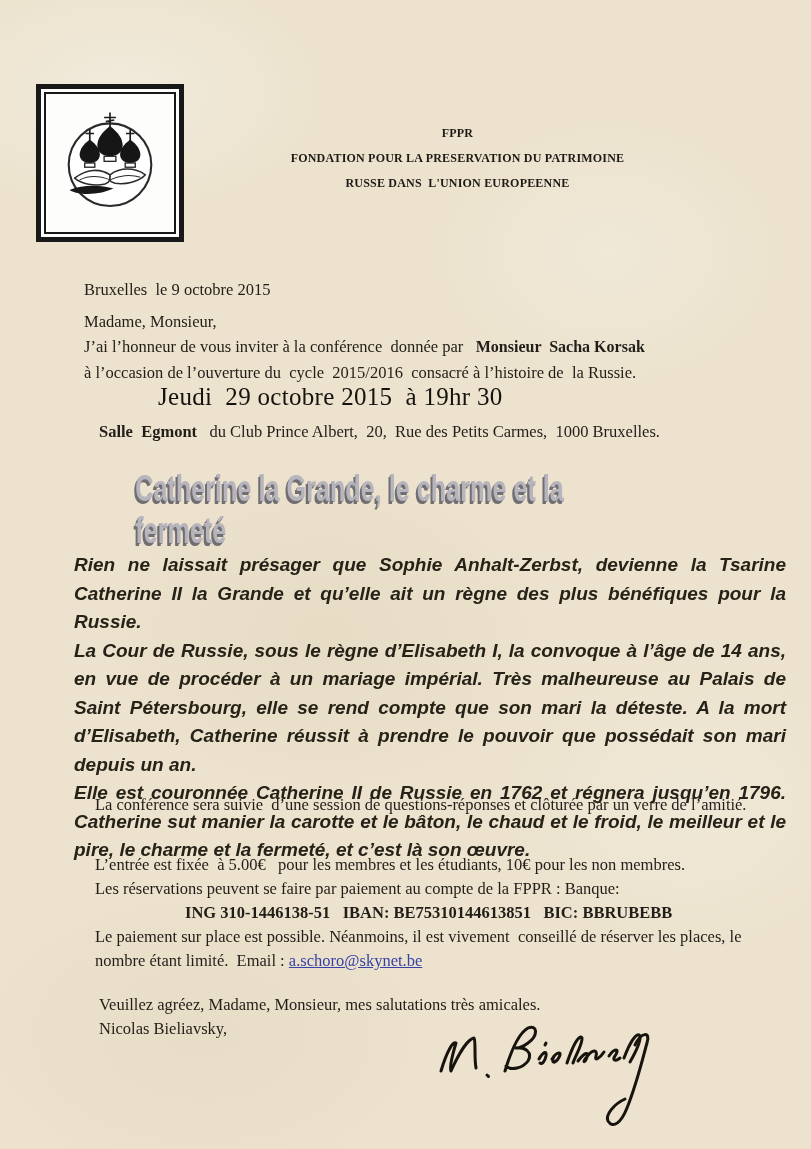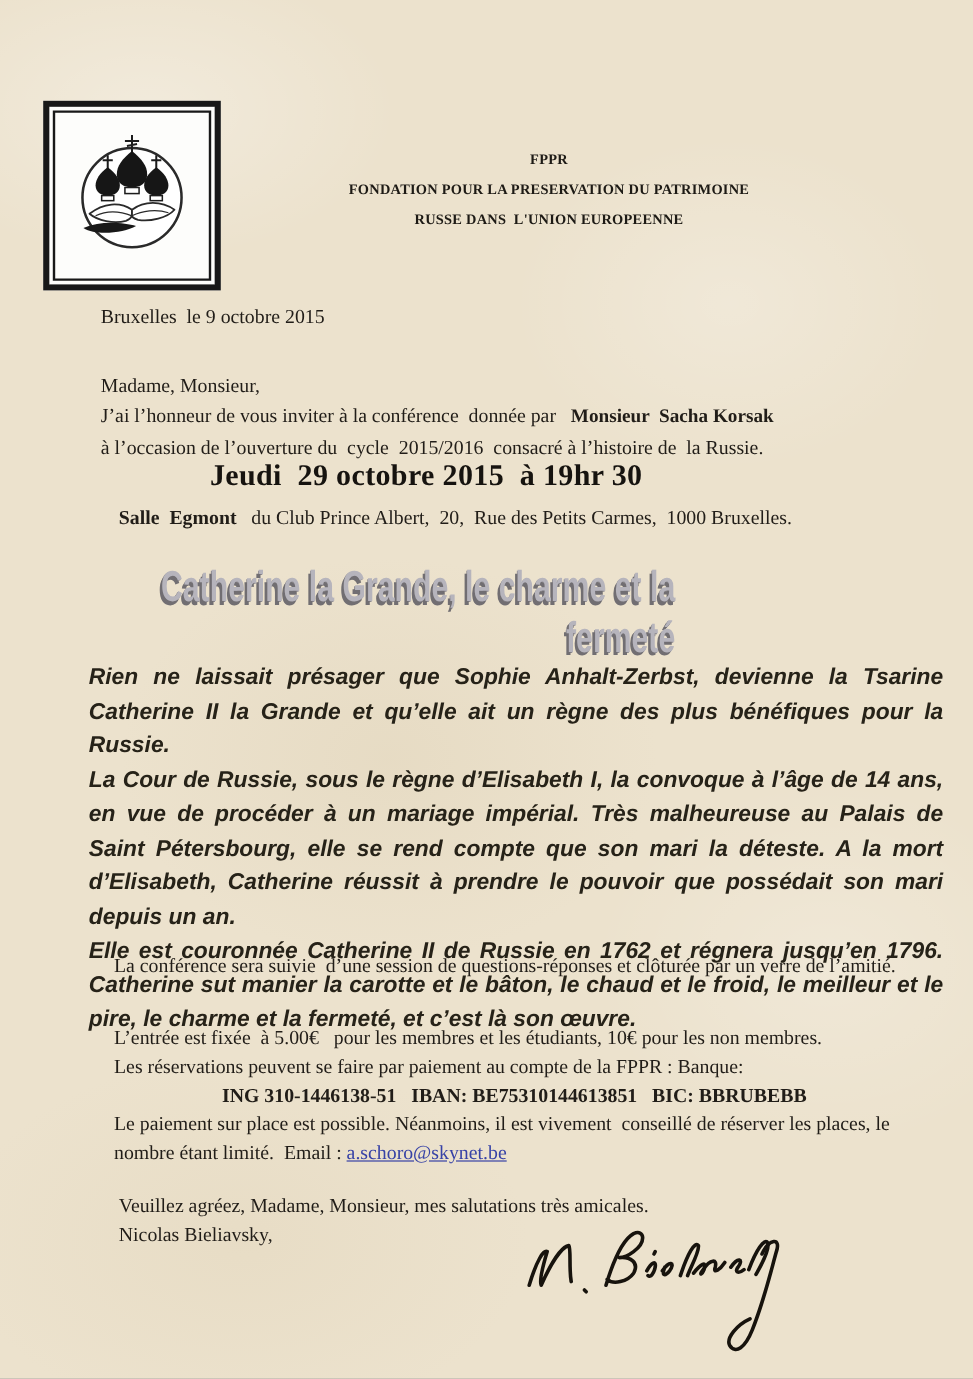--- a/index.html
+++ b/index.html
@@ -37,37 +37,38 @@
     left:205px; top:121px; width:505px;
     text-align:center;
     font-weight:bold;
     font-size:12px; line-height:25px;
     letter-spacing:.2px;
     color:#1d1a15;
   }
 
   .body-text{font-size:16.5px; line-height:24px;}
 
-  .dateline{left:84px; top:252px;}
+  .dateline{left:84px; top:278px;}
   .salutation{left:84px; top:310px;}
   .invite1{left:84px; top:335px;}
   .invite1 .speaker{font-weight:bold; font-size:16px;}
   .invite2{left:84px; top:361px;}
 
   .event-date{
-    left:175px; top:383px;
-    font-weight:bold; font-size:25px; letter-spacing:.3px;
+    left:158px; top:383px;
+    font-weight:normal; font-size:25px; letter-spacing:.3px;
     color:#16130f;
   }
   .venue{left:99px; top:420px;}
   .venue .bold{font-weight:bold;}
 
   .wordart{
     left:0; top:468px; width:662px;
-    text-align:right;
+    text-align:left;
+    padding-left:36px;
   }
   .wordart-inner{
     display:inline-block;
     font-family:"Liberation Sans", sans-serif;
     font-weight:bold;
     font-size:36px;
     letter-spacing:0px;
     transform:scaleX(.70);
     transform-origin:50% 50%;
     color:#b6b4bc;

